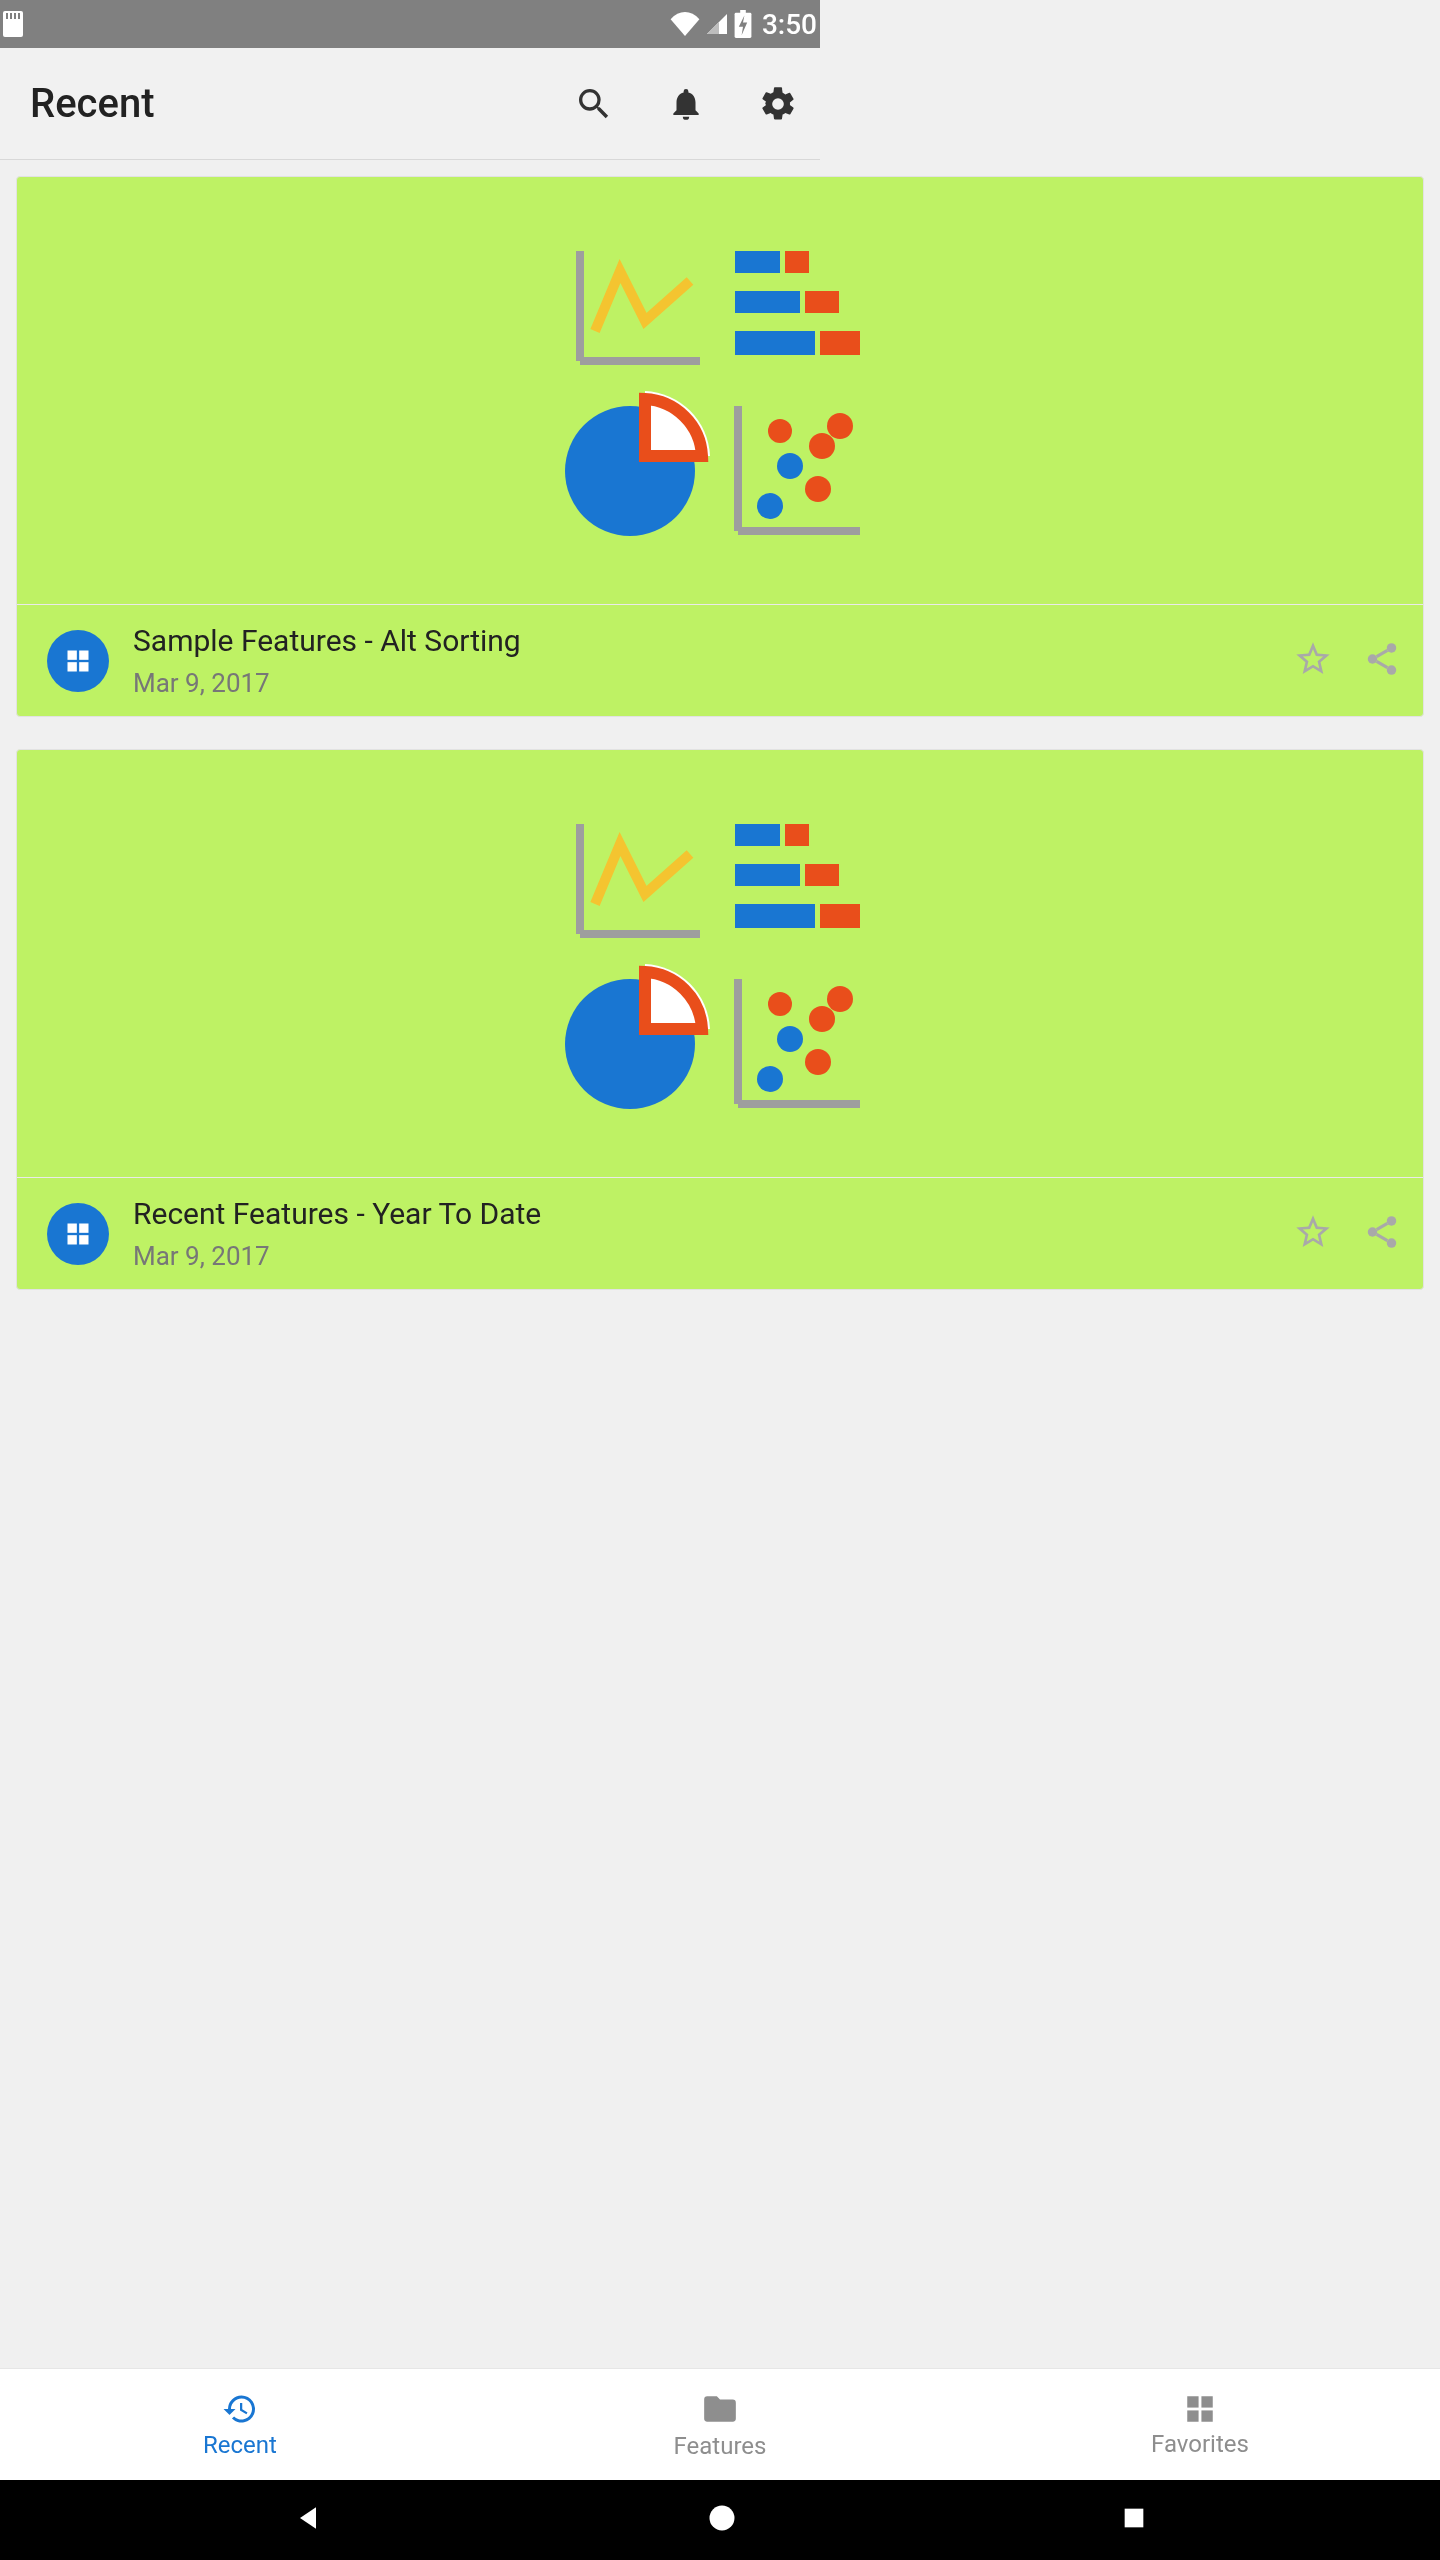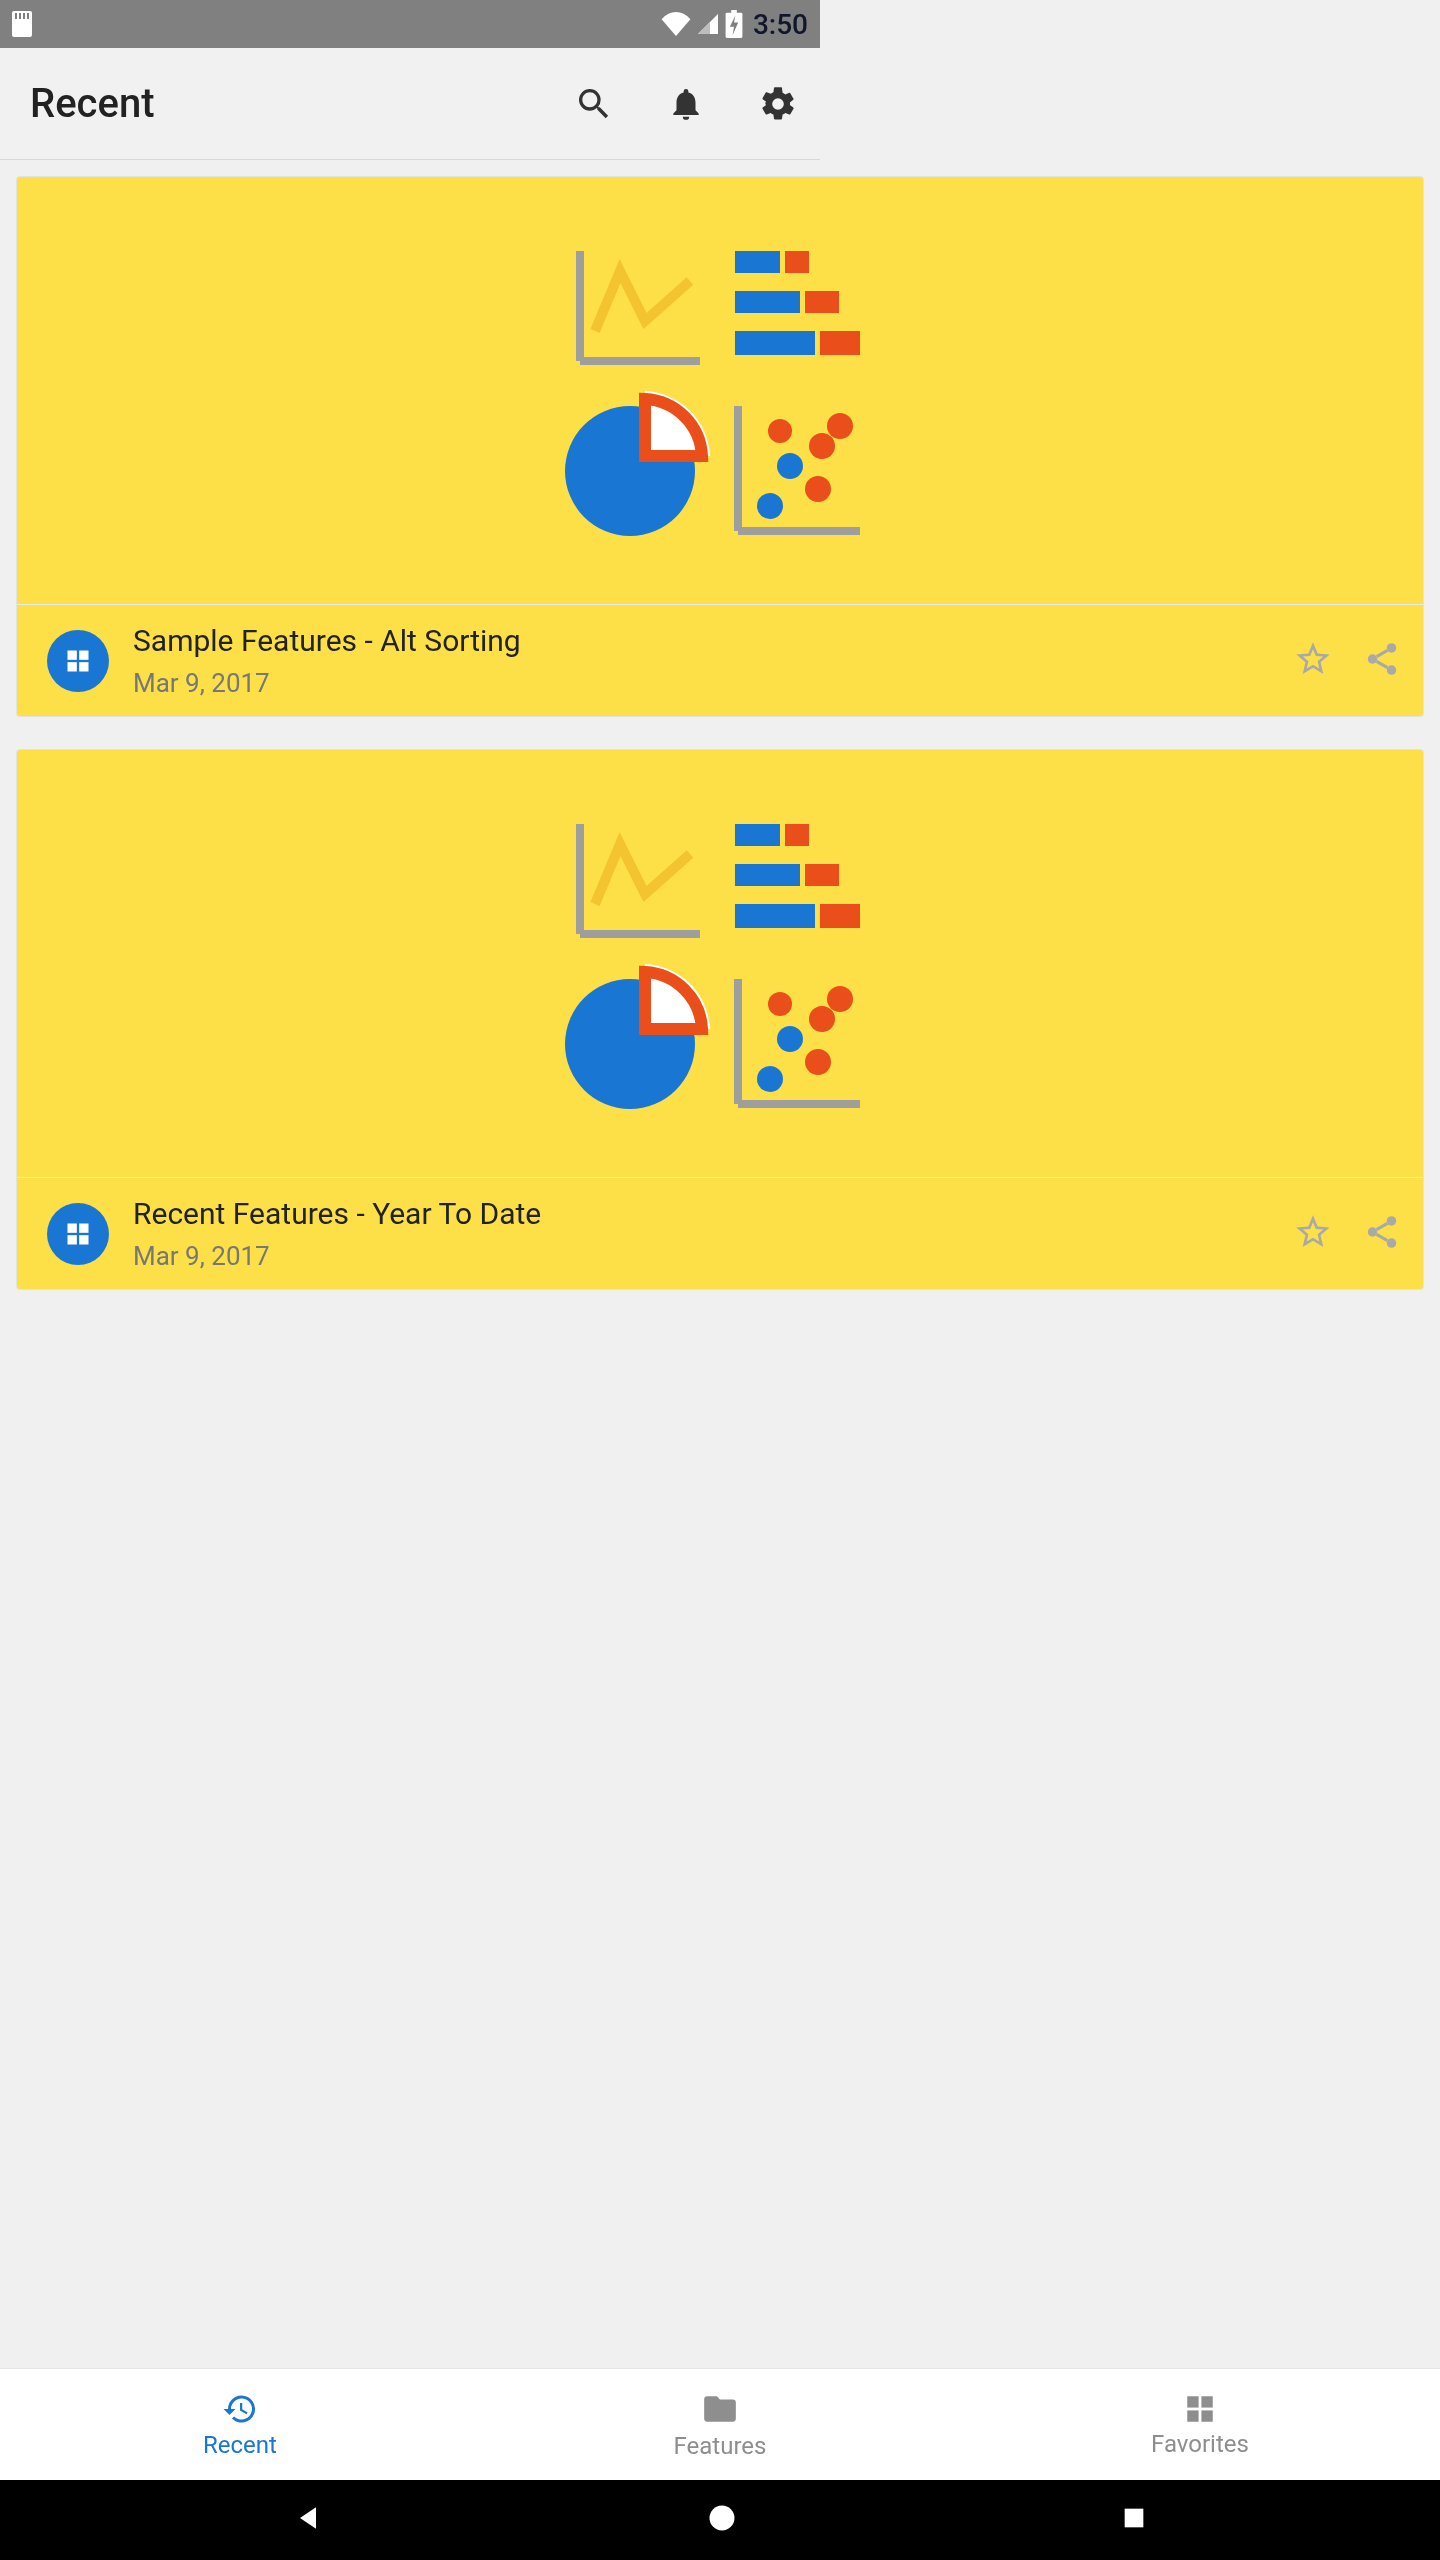--- a/index.html
+++ b/index.html
@@ -2,24 +2,24 @@
 <html><head>
 <meta charset="utf-8">
 <style>
   * { margin: 0; padding: 0; box-sizing: border-box; }
   html, body { width: 820px; height: 1440px; font-family: Roboto, "Helvetica Neue", Arial, sans-serif; background: #f0f0f0; overflow: hidden; }
 
   
   .status-bar {
     height: 48px;
     background: #808080;
-    color: #0f172a;
-    display: flex;
-    align-items: center;
-    padding: 0 12px;
+    color: #ffffff;
+    display: flex;
+    align-items: center;
+    padding: 0 3px;
     font-size: 28px;
     font-weight: 500;
   }
   .status-left { display: flex; align-items: center; gap: 8px; }
   .status-right { margin-left: auto; display: flex; align-items: center; gap: 4px; }
   .sd-card {
     width: 20px; height: 26px; background: #fff; border-radius: 2px 2px 2px 2px;
     position: relative;
   }
   .sd-card::before {
@@ -49,21 +49,21 @@
   
   .content {
     position: absolute;
     top: 160px;
     bottom: 192px;
     left: 0; right: 0;
     overflow: hidden;
     padding: 16px;
   }
   .card {
-    background: #fde047;
+    background: #bef264;
     border: 1px solid #e2e2e2;
     border-radius: 4px;
     margin-bottom: 32px;
     overflow: hidden;
   }
   .card-preview {
     height: 428px;
     display: flex;
     align-items: center;
     justify-content: center;

